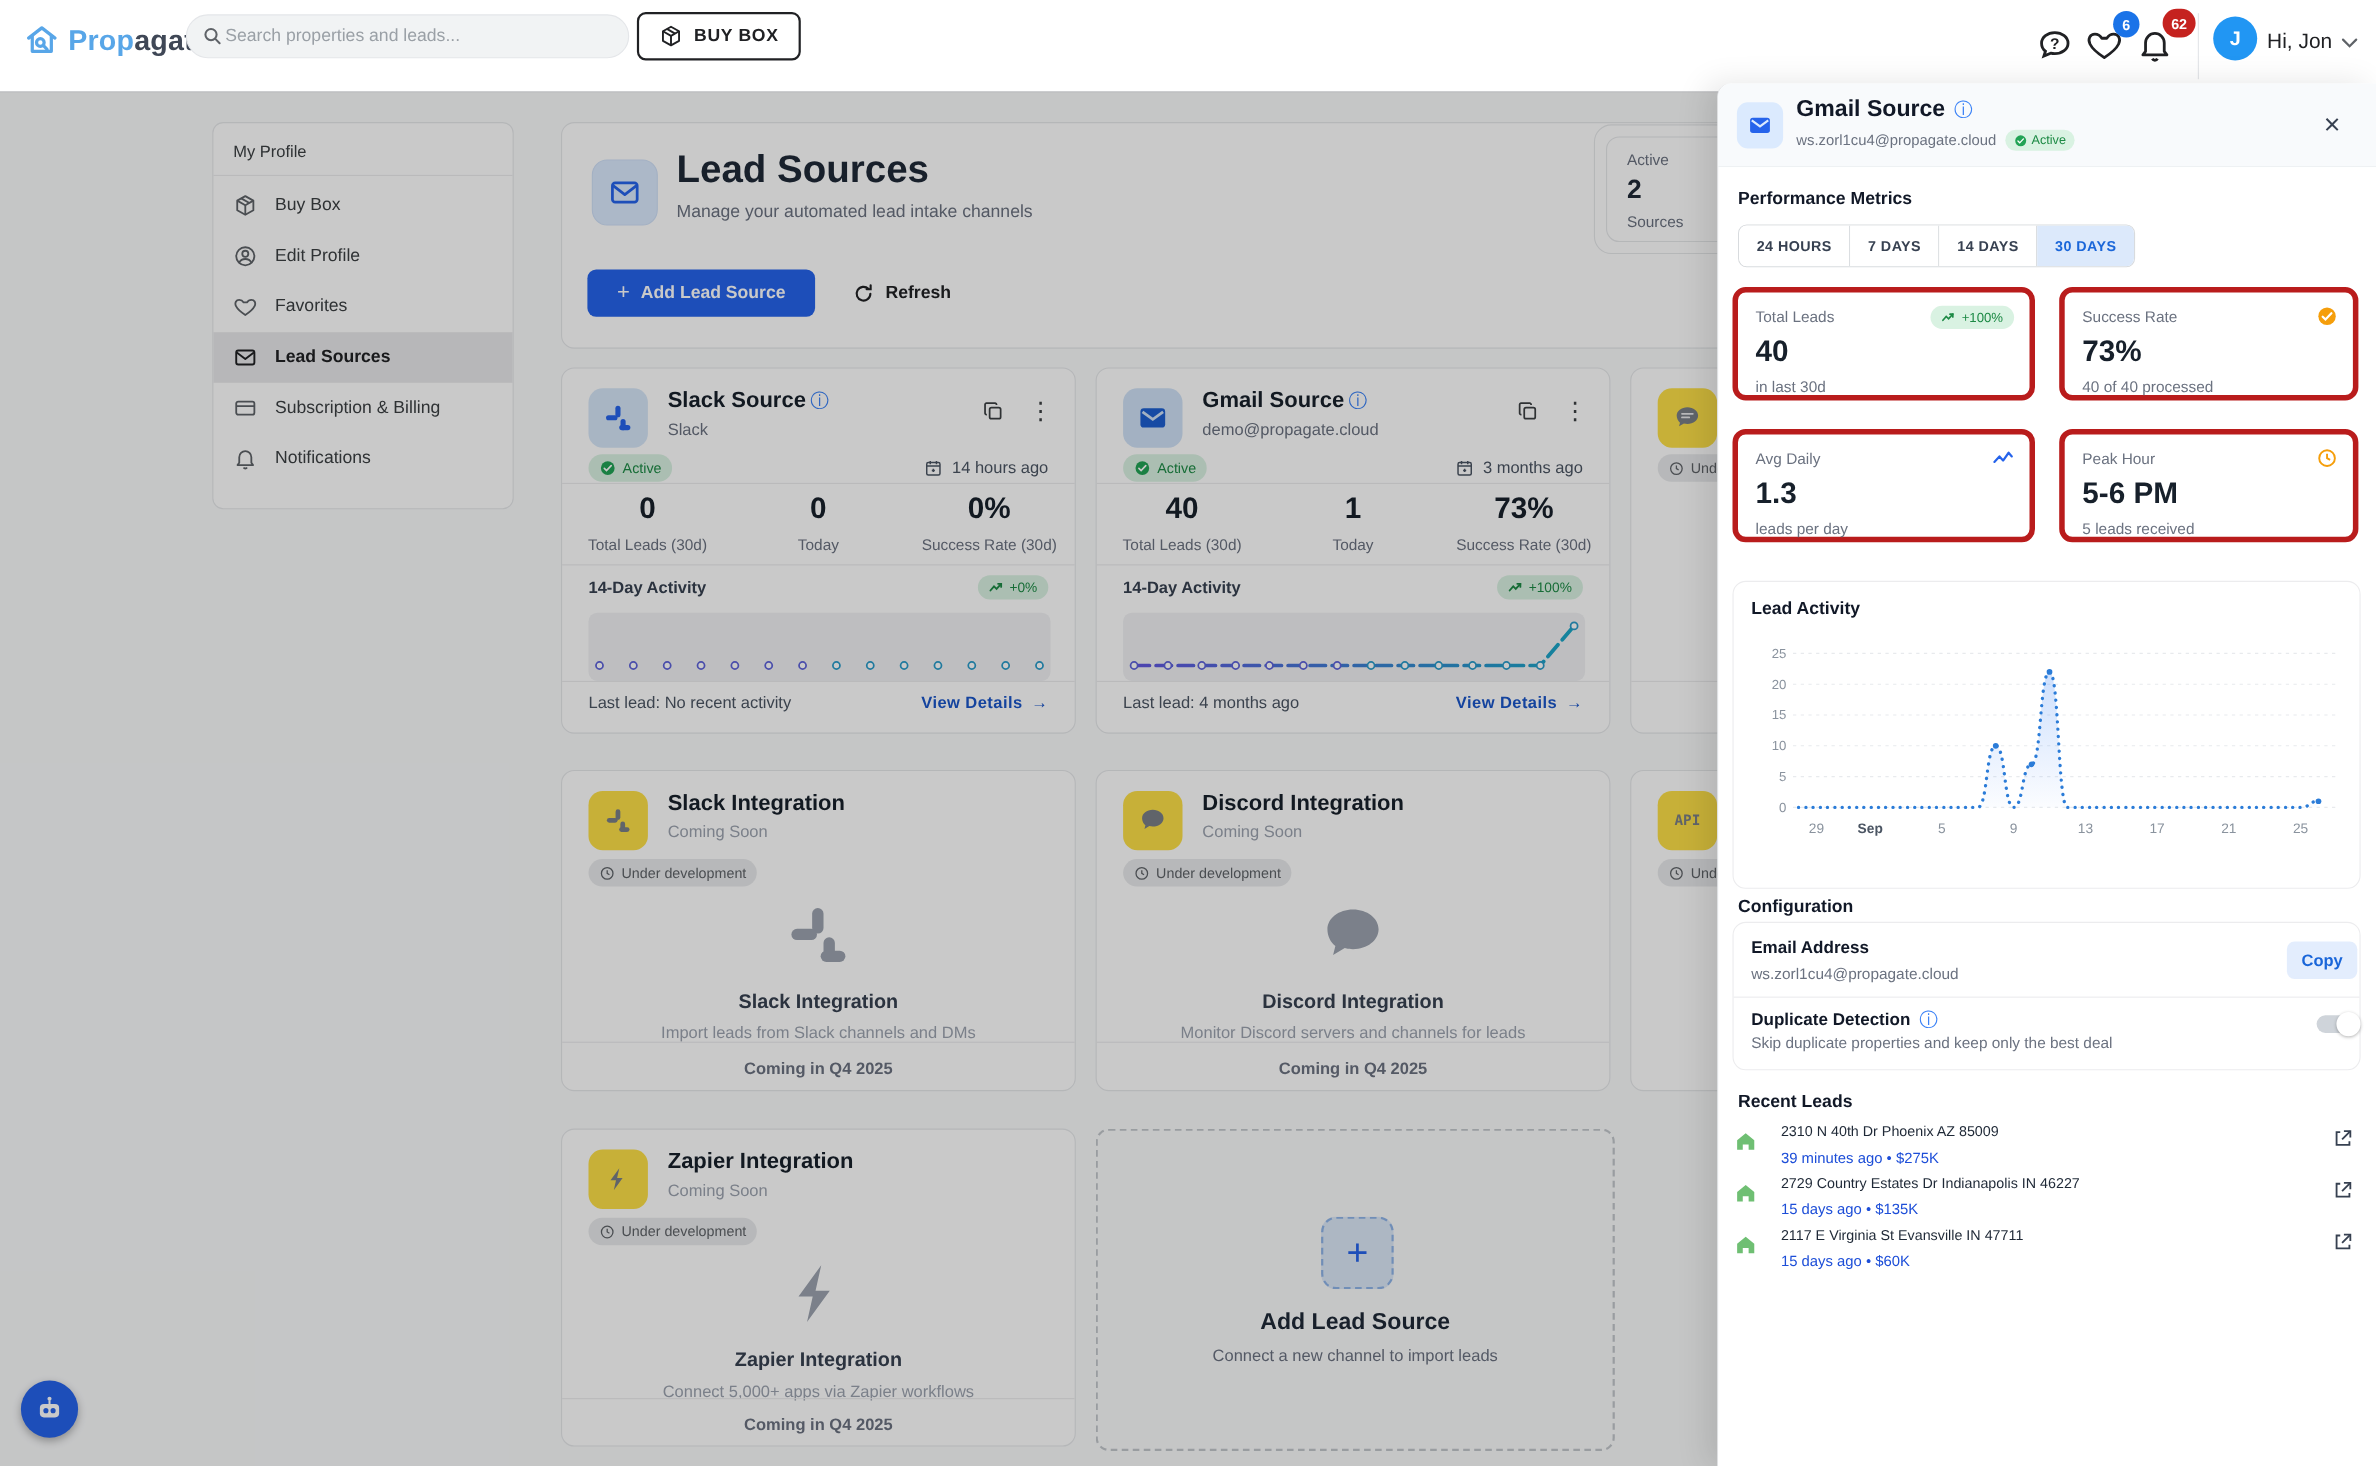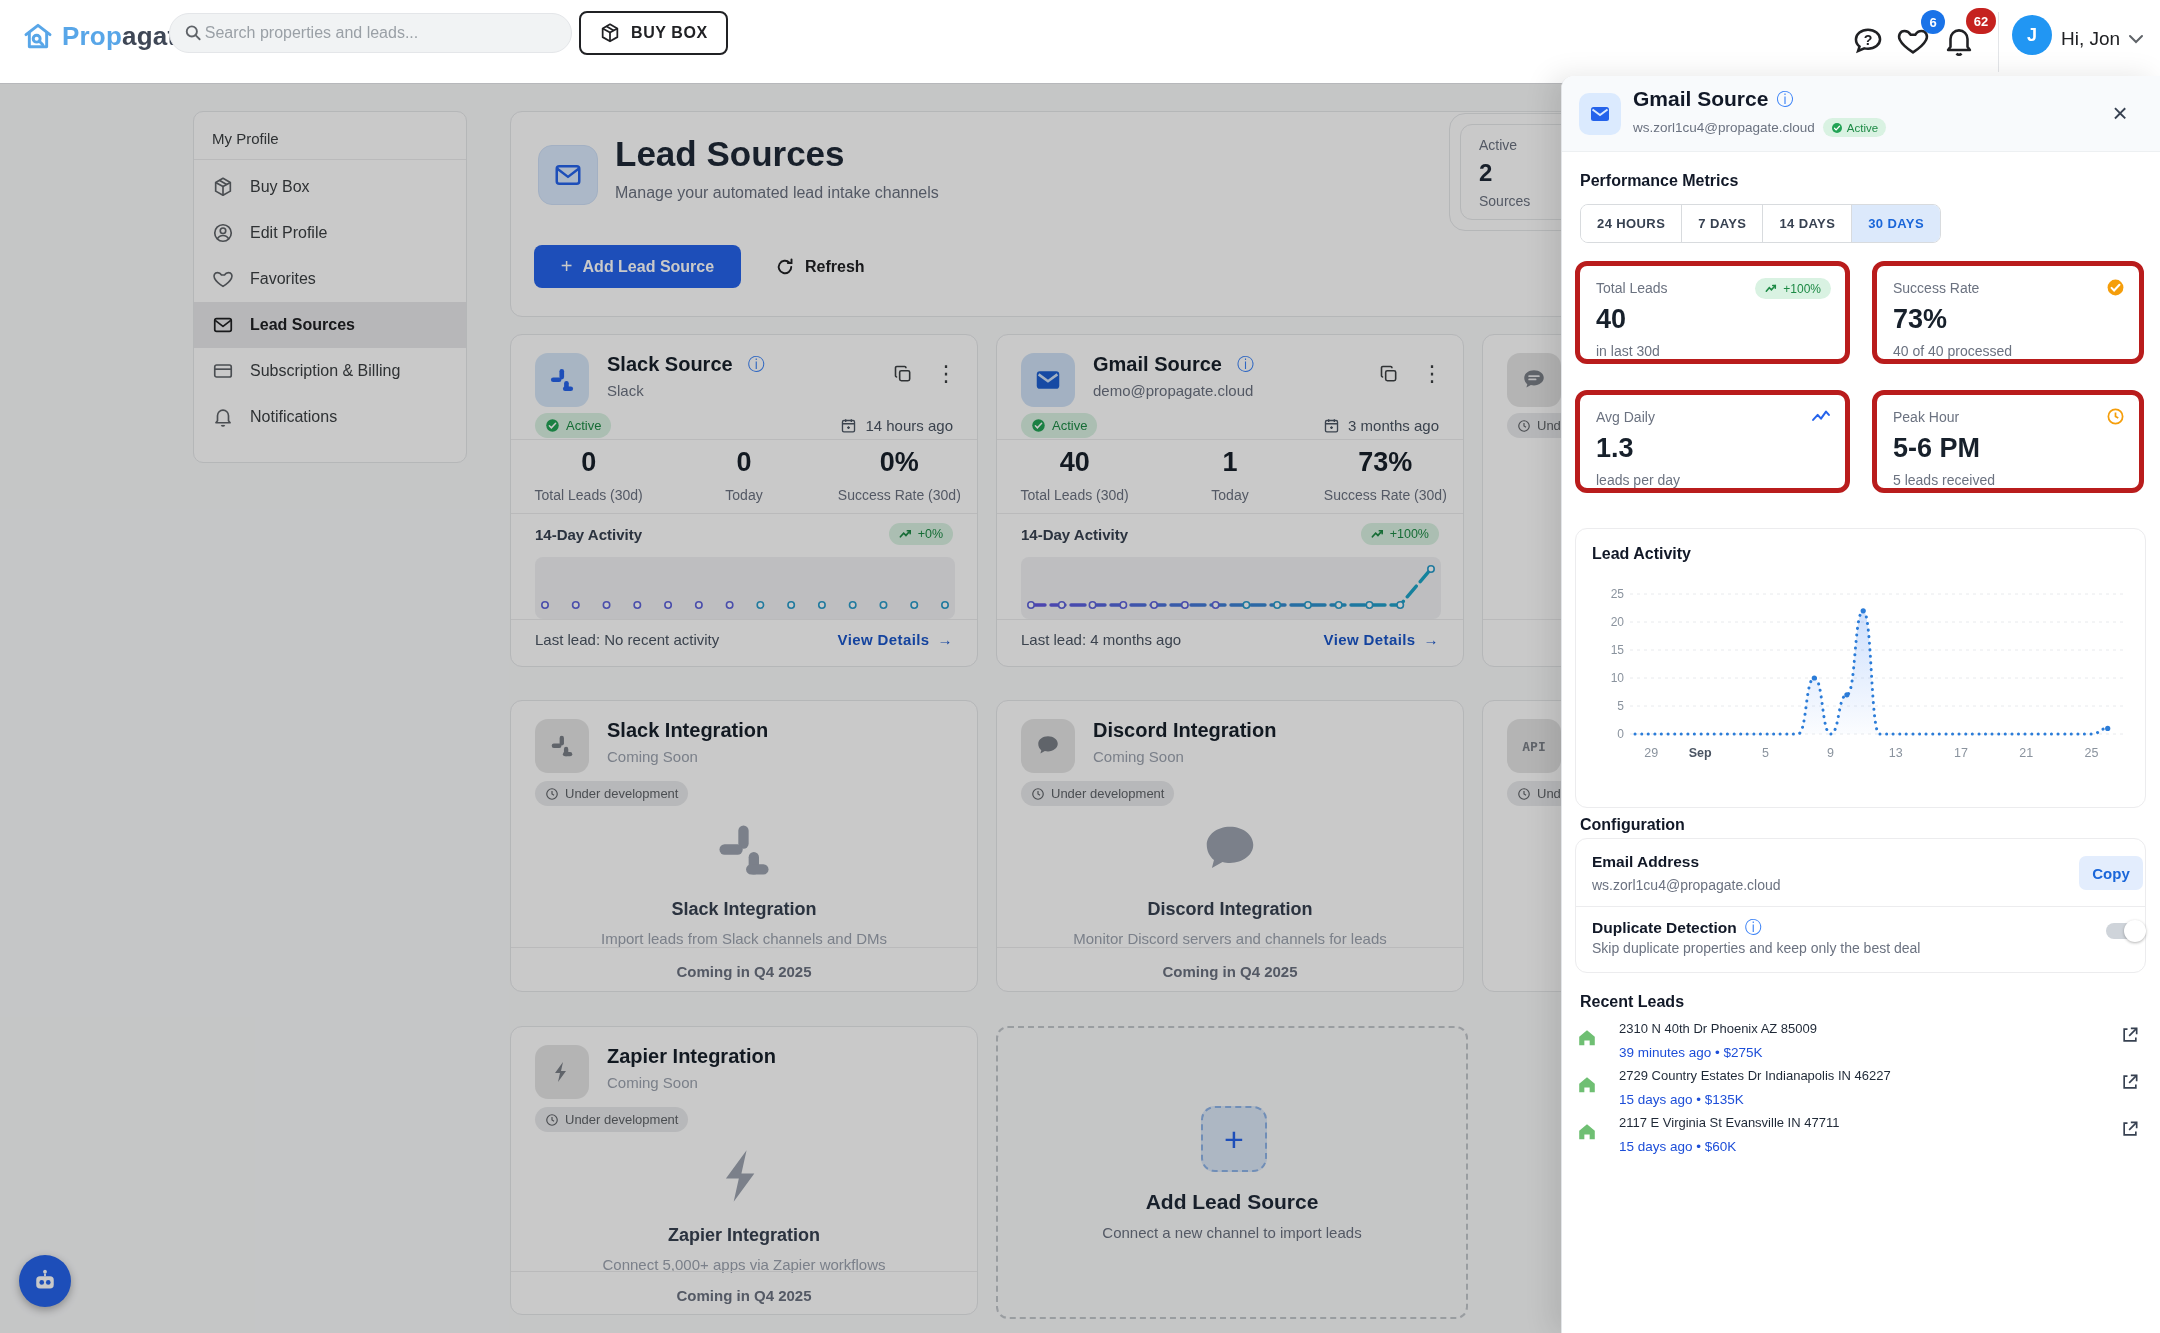--- a/index.html
+++ b/index.html
@@ -43,22 +43,22 @@
   #add-btn{position:absolute;left:23px;top:133px;width:207px;height:43px;background:#2563eb;color:#fff;border:0;border-radius:8px;font-size:16px;font-weight:bold;display:flex;align-items:center;justify-content:center;gap:10px;cursor:pointer;font-family:"Liberation Sans",sans-serif;}
   #refresh-btn{position:absolute;left:250px;top:133px;height:43px;padding:0 14px;background:transparent;border:0;font-size:16px;font-weight:bold;color:#202124;display:flex;align-items:center;gap:10px;cursor:pointer;font-family:"Liberation Sans",sans-serif;}
   #stats-outer{position:absolute;left:938px;top:1px;width:420px;height:116px;border:1px solid #e6e8ea;border-radius:16px;}
   #stats-tile{position:absolute;left:10px;top:10px;width:180px;height:96px;border:1px solid #e6e8ea;border-radius:12px;padding:12px 0 0 18px;box-sizing:border-box;}
   #stats-tile .k{font-size:14px;color:#6b7280;} #stats-tile .v{font-size:24px;font-weight:bold;color:#1f2937;margin:6px 0;} #stats-tile .u{font-size:14px;color:#6b7280;}
   
   .src-card{top:334px;width:468px;height:333px;}
   .card-head{position:absolute;left:24px;top:18px;display:flex;gap:18px;}
   .tile{width:54px;height:54px;border-radius:13px;display:flex;align-items:center;justify-content:center;}
   .tile.blue{background:#d6e6f8;color:#2563eb;}
-  .tile.gray{background:#e5e5e5;color:#7a7f87;}
-  .t-title{font-size:20px;font-weight:bold;color:#17202b;display:flex;align-items:flex-end;gap:15px;}
+  .tile.gray{background:#fde047;color:#7a7f87;}
+  .t-title{font-size:20px;font-weight:bold;color:#17202b;display:flex;align-items:flex-end;gap:4px;}
   .t-sub{font-size:15px;color:#6b7280;margin-top:6px;}
   .info-i{color:#3b82f6;font-size:17px;font-weight:normal;}
   .head-actions{position:absolute;right:20px;top:26px;display:flex;align-items:center;gap:22px;color:#3c4043;}
   .kebab{font-size:22px;color:#3c4043;cursor:pointer;}
   .badge-row{position:absolute;left:24px;right:24px;top:78px;display:flex;align-items:center;justify-content:space-between;}
   .pill{display:inline-flex;align-items:center;gap:6px;border-radius:999px;font-size:13px;height:25px;padding:0 10px;}
   .pill.green{background:#d9f2e2;color:#1d8a45;}
   .pill.grey{background:#e9eaec;color:#5f6368;}
   .when{display:flex;align-items:center;gap:8px;font-size:15px;color:#4b5563;}
   .hr{position:absolute;left:0;right:0;height:1px;background:#ececee;}

